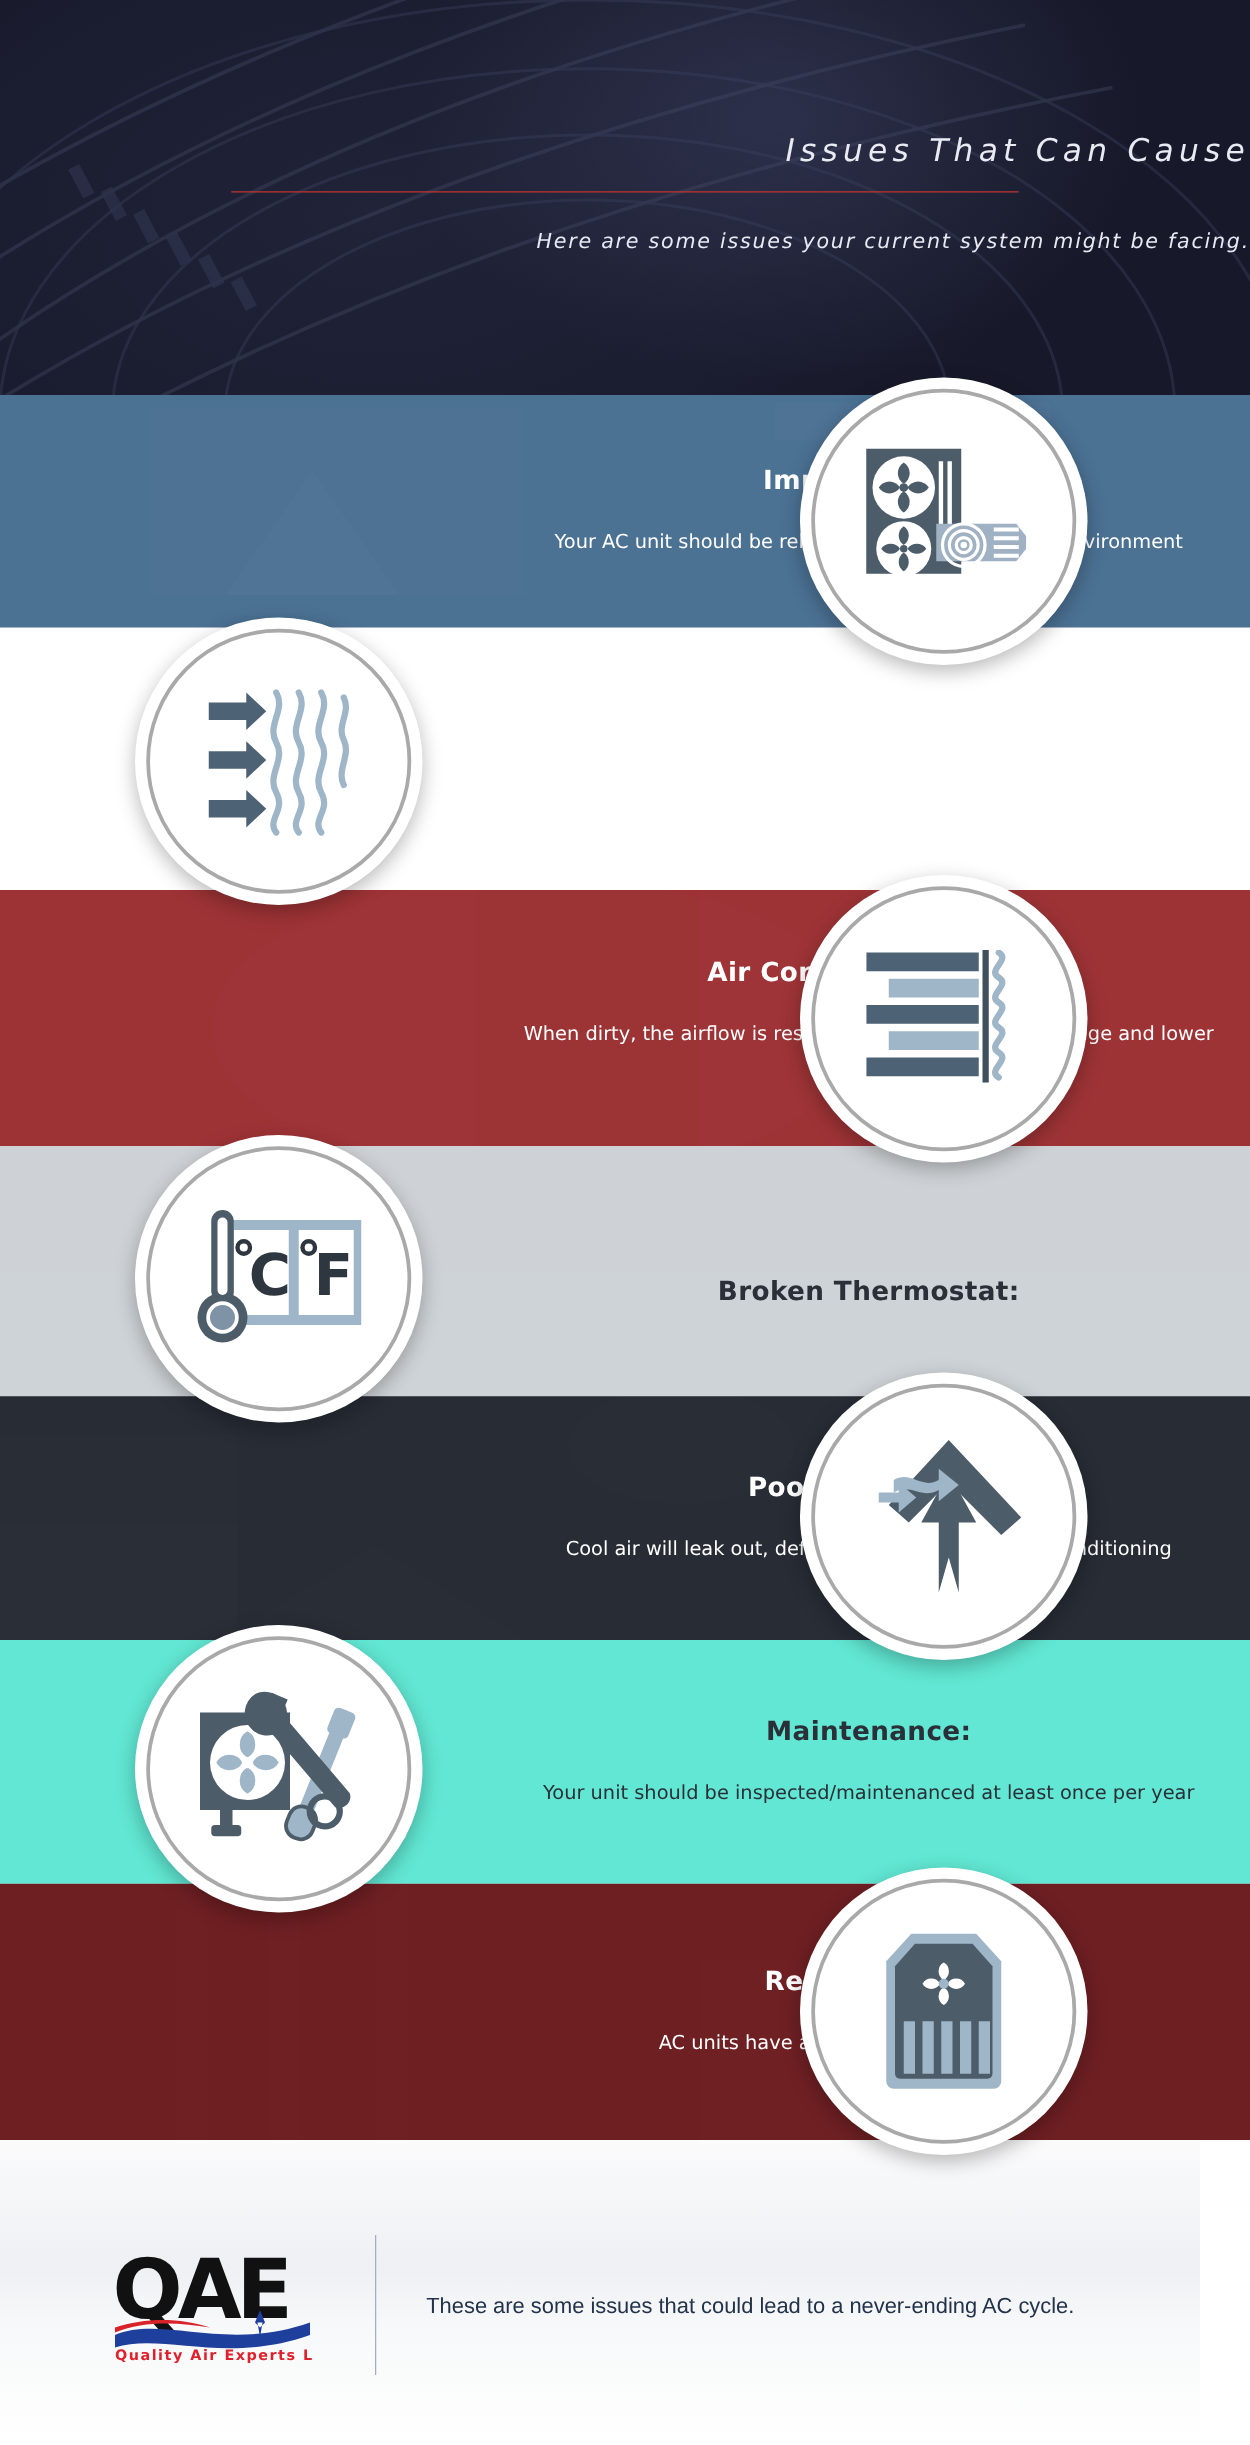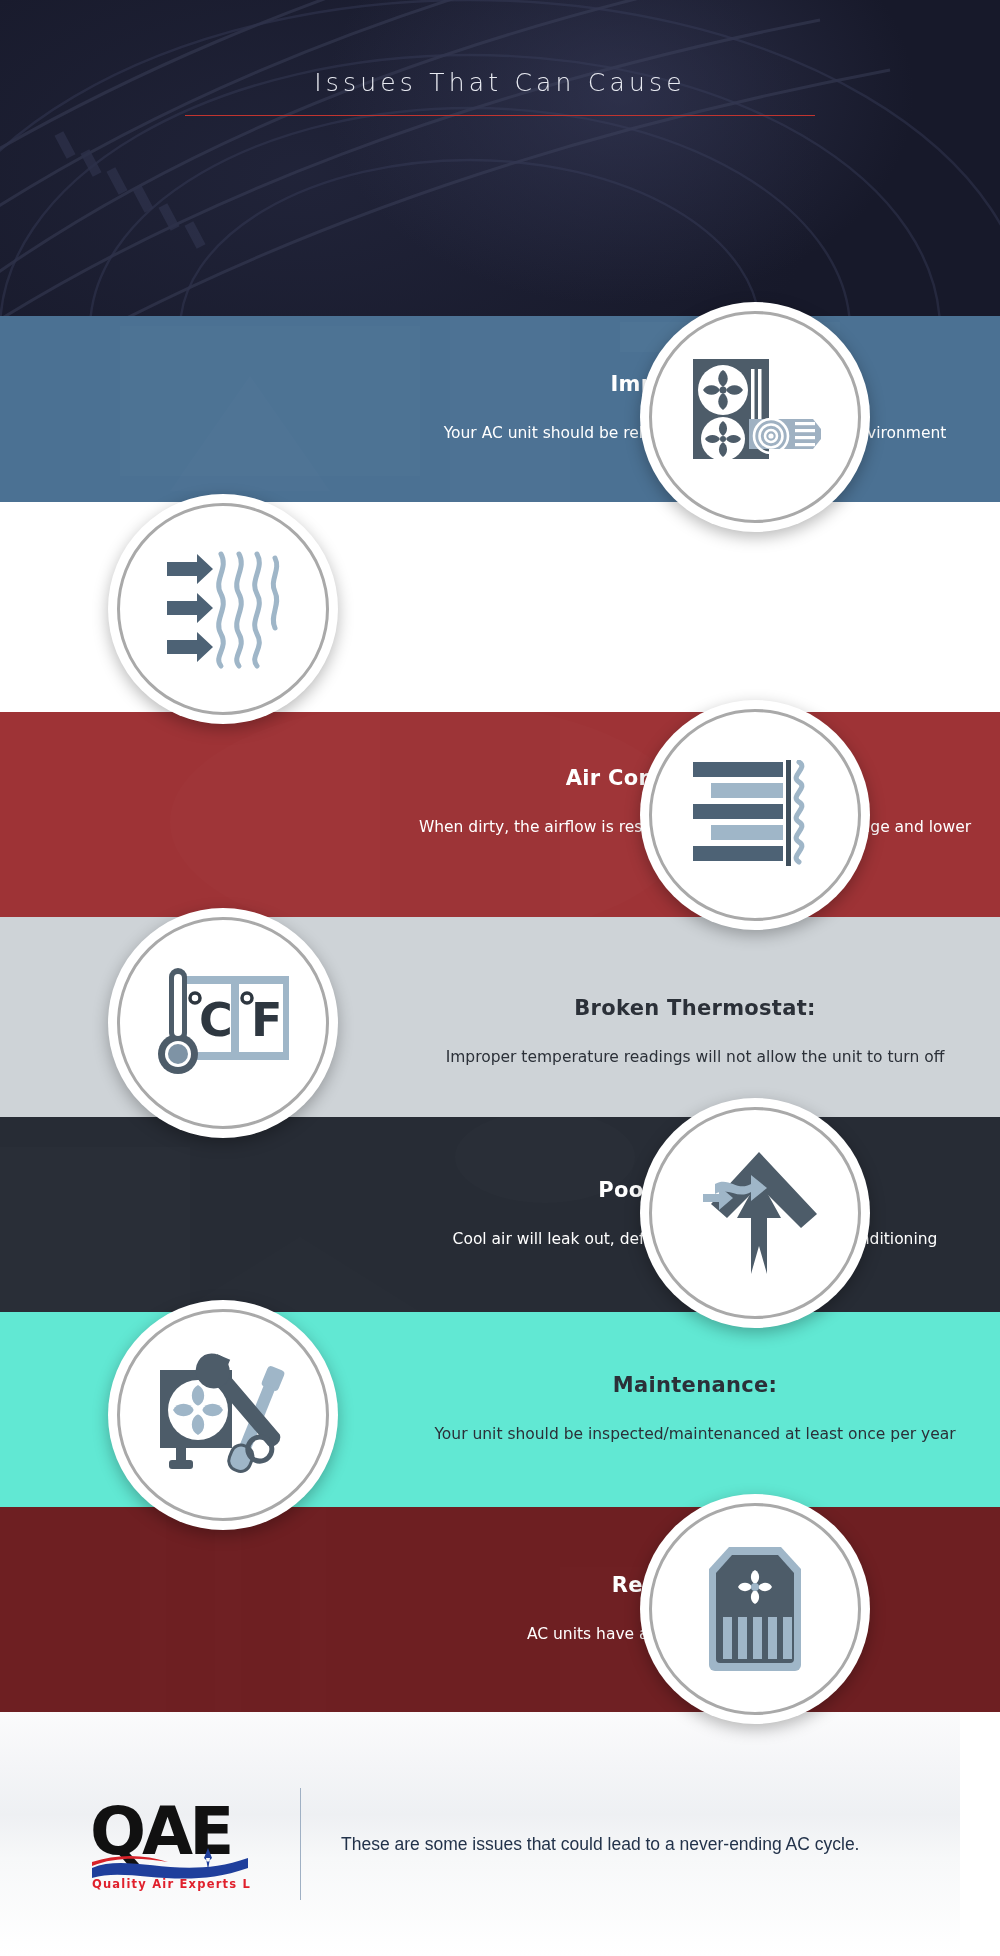--- a/index.html
+++ b/index.html
@@ -14,21 +14,21 @@
   
   .header{
     position:absolute;left:0;top:0;width:1000px;height:316px;
     background:
       radial-gradient(ellipse 420px 300px at 62% 30%, rgba(60,64,96,.55) 0%, rgba(40,44,72,.0) 70%),
       radial-gradient(ellipse 700px 420px at 30% 55%, rgba(33,36,58,.9) 0%, rgba(23,25,42,1) 75%),
       #1b1d2e;
     overflow:hidden;
   }
   .fanblades{position:absolute;inset:0;opacity:.55;}
-  .header-inner{position:relative;z-index:3;text-align:center;padding-top:68px;}
+  .header-inner{position:relative;z-index:3;text-align:right;padding-top:106px;font-style:italic;}
   .kicker{
     color:#e9ebf2;font-size:25px;letter-spacing:4.2px;font-weight:300;
     font-family:"DejaVu Sans", sans-serif;
   }
   .headline{
     color:#ffffff;font-size:37px;font-weight:bold;letter-spacing:2.4px;
     margin-top:9px;font-family:"DejaVu Sans", sans-serif;
     text-shadow:0 2px 5px rgba(0,0,0,.45);
   }
   .rule{
@@ -111,20 +111,21 @@
         <rect x="138" y="186" width="10" height="26" transform="rotate(-28 143 199)"></rect>
         <rect x="164" y="204" width="10" height="26" transform="rotate(-28 169 217)"></rect>
         <rect x="190" y="222" width="10" height="26" transform="rotate(-28 195 235)"></rect>
       </g>
     </svg>
 
     <div class="header-inner">
       <div class="kicker">Issues That Can Cause</div>
       <div class="rule"></div>
       <div class="subcopy">
+        <div>Here are some issues your current system might be facing.</div>
       </div>
     </div>
   </div>
 
   <div class="band light right" style="top:316px;height:186px;background:#4b7193;">
     <svg class="tex" viewBox="0 0 1000 186" preserveAspectRatio="none">
       <rect x="120" y="10" width="300" height="150" fill="#ffffff" opacity=".07"></rect>
       <rect x="450" y="0" width="120" height="186" fill="#ffffff" opacity=".05"></rect>
       <rect x="620" y="6" width="220" height="30" fill="#ffffff" opacity=".10"></rect>
       <path d="M170 175 L250 60 L330 175 Z" fill="#ffffff" opacity=".05"></path>
@@ -152,21 +153,20 @@
     </div>
   </div>
 
   <div class="band dark left" style="top:917px;height:232px;background:#cfd4d8;padding-left:24px;">
     <svg class="tex" viewBox="0 0 1000 200" preserveAspectRatio="none">
       <rect width="1000" height="200" fill="#bcc3c9" opacity=".22"></rect>
     </svg>
     <div class="band-content">
       <div class="txtcol" style="margin-left:390px;">
         <div class="b-title">Broken Thermostat:</div>
-        <div class="b-desc">Improper temperature readings will not allow the unit to turn off</div>
       </div>
     </div>
   </div>
 
   <div class="band light right" style="top:1117px;height:195px;background:#272c35;">
     <svg class="tex" viewBox="0 0 1000 195" preserveAspectRatio="none">
       <rect x="0" y="30" width="190" height="165" fill="#ffffff" opacity=".05"></rect>
       <ellipse cx="545" cy="40" rx="90" ry="46" fill="#ffffff" opacity=".05"></ellipse>
       <path d="M180 195 L300 120 L420 195 Z" fill="#ffffff" opacity=".04"></path>
       <rect x="640" y="0" width="160" height="195" fill="#ffffff" opacity=".03"></rect>

